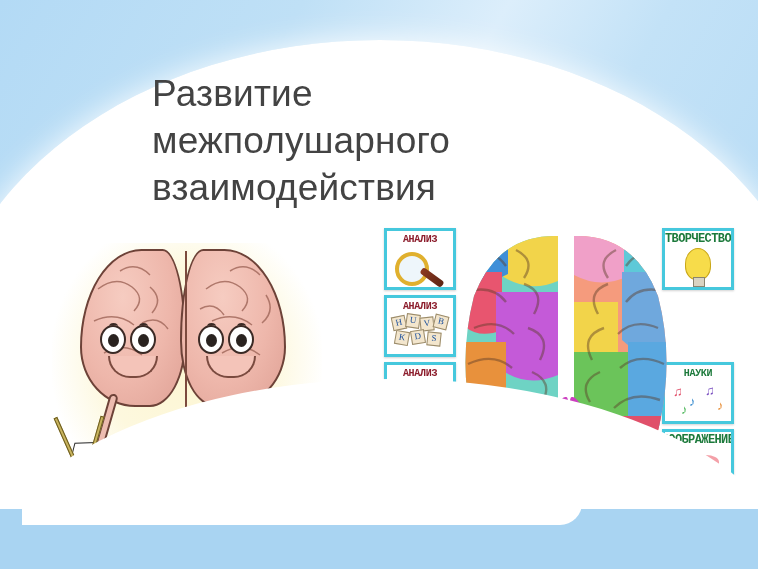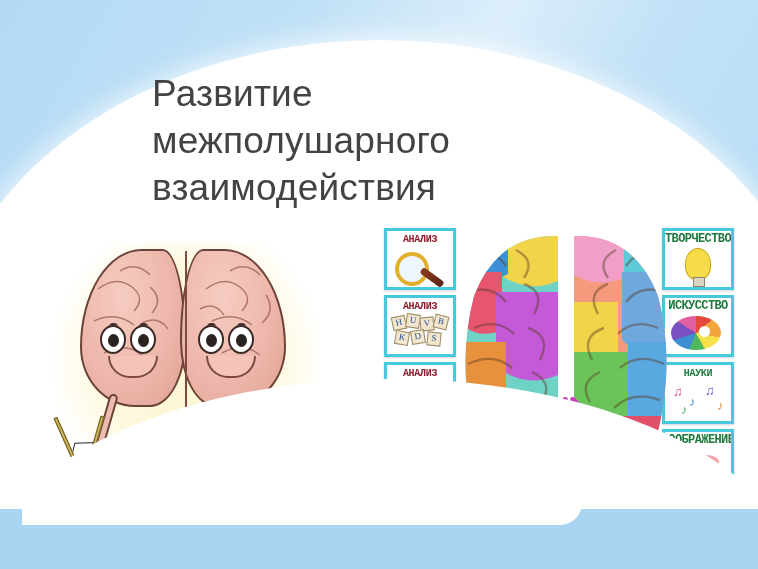--- a/index.html
+++ b/index.html
@@ -258,26 +258,20 @@
       </div>
     </div>
 
     <div class="card right-card small-cap cR c1">
       <div class="cap">ТВОРЧЕСТВО</div>
       <div class="art">
         <div class="bulb"></div>
       </div>
     </div>
 
-    <div class="card right-card small-cap cR c2">
-      <div class="cap">ИСКУССТВО</div>
-      <div class="art">
-        <div class="palette"></div>
-      </div>
-    </div>
 
     <div class="card right-card cR c3">
       <div class="cap">НАУКИ</div>
       <div class="art">
         <span class="note" style="left:8px;top:4px;color:#e0506a">♫</span>
         <span class="note" style="left:24px;top:14px;color:#3e8fd0">♪</span>
         <span class="note" style="left:40px;top:3px;color:#7a4fc0">♫</span>
         <span class="note" style="left:52px;top:18px;color:#e8913c">♪</span>
         <span class="note" style="left:16px;top:22px;color:#4fb85c">♪</span>
       </div>

